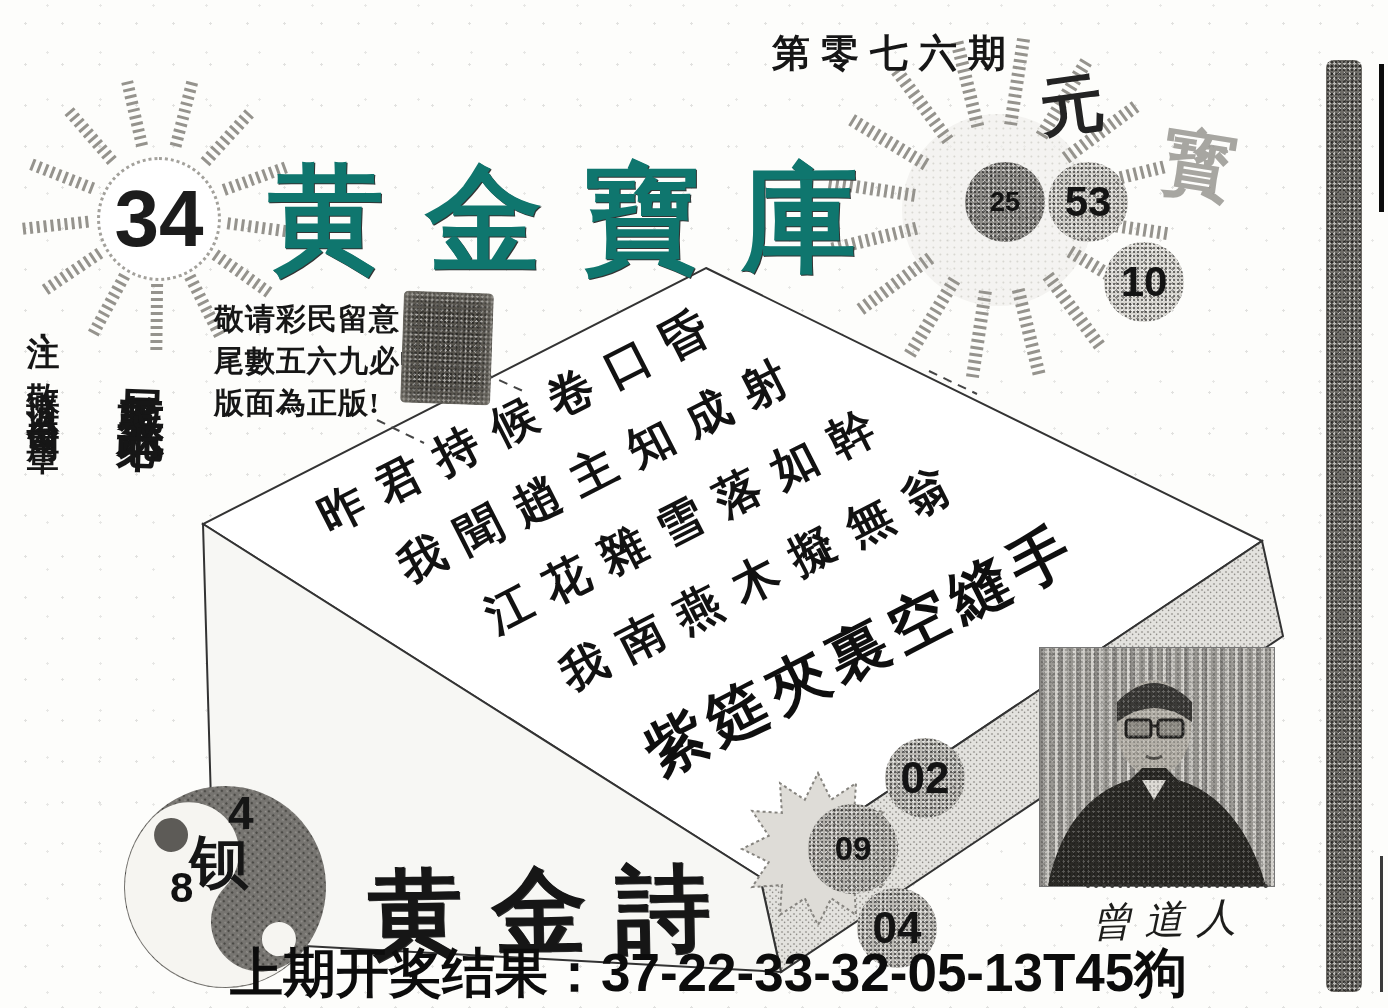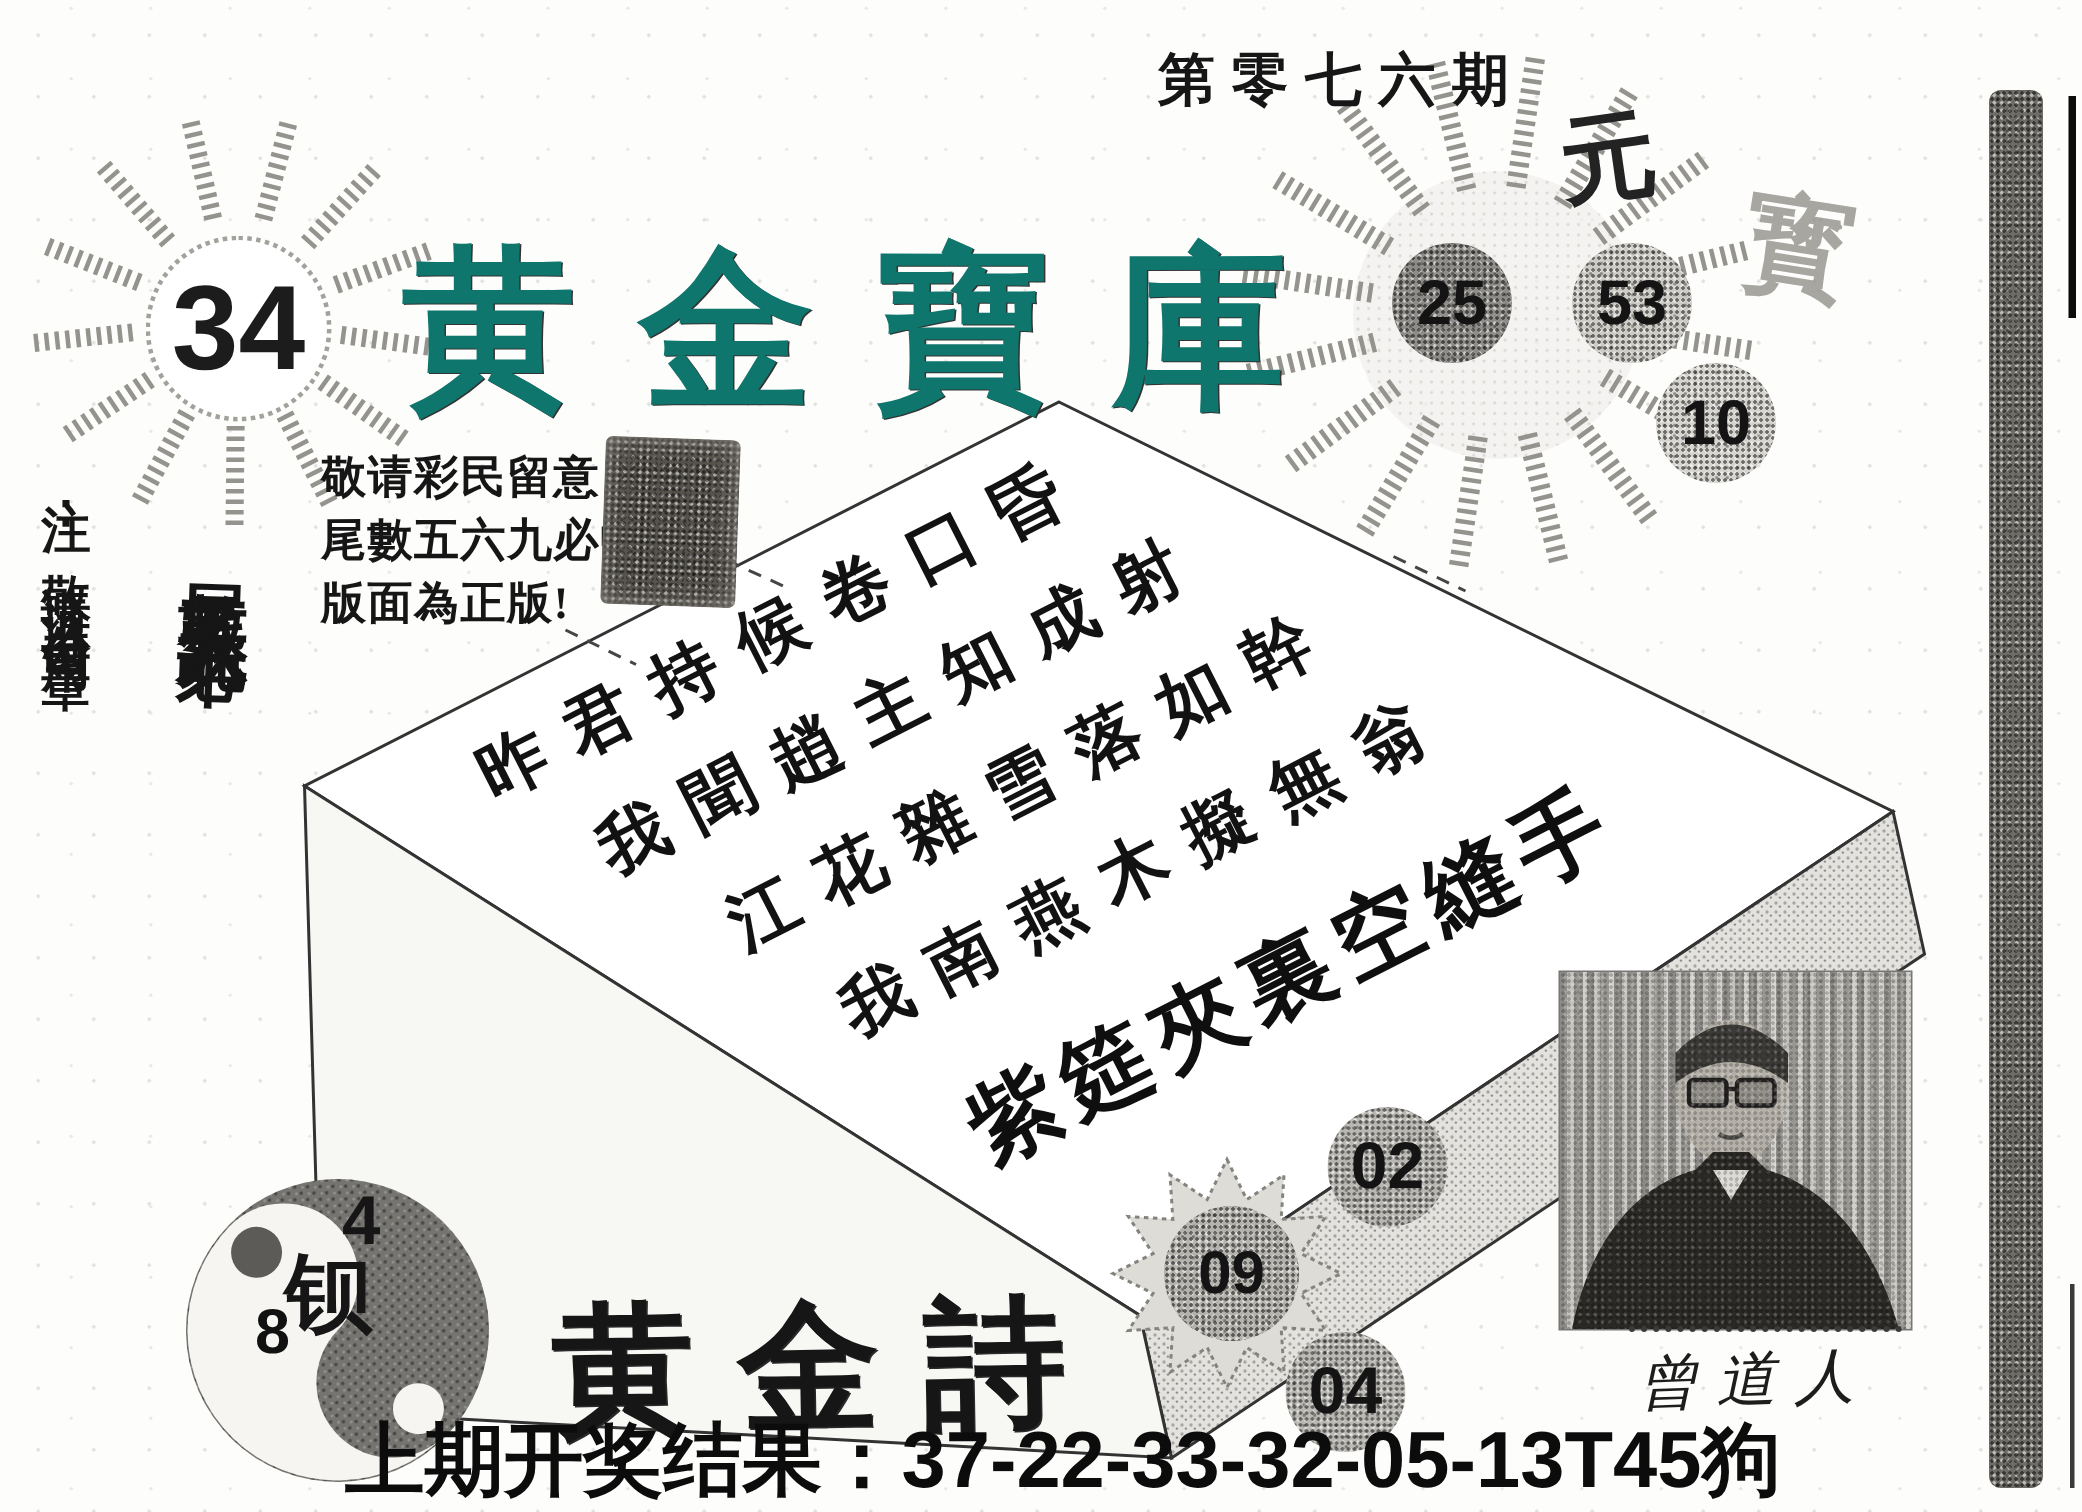--- a/index.html
+++ b/index.html
@@ -20,25 +20,25 @@
   .issue{left:772px;top:28px;font-size:38px;letter-spacing:11px;font-weight:600;}
   .circle34{left:97px;top:157px;width:118px;height:118px;border:3px dotted #a3a19b;border-radius:50%;
     background:#fff;display:flex;align-items:center;justify-content:center;z-index:2;}
   .circle34 span{font-family:"Liberation Sans",sans-serif;font-size:80px;font-weight:600;color:#1c1c1c;text-align:right;}
   .title{left:268px;top:142px;font-size:116px;font-weight:700;letter-spacing:42px;white-space:nowrap;
     margin:0;color:#0f766e;text-shadow:1px 1px 0 #333;}
   .char-yuan{left:1040px;top:62px;font-size:64px;font-weight:700;transform:rotate(-8deg);color:#232323;}
   .char-bao{left:1162px;top:116px;font-size:74px;font-weight:700;transform:rotate(9deg);color:#8b8984;opacity:.75;}
   .ball{border-radius:50%;display:flex;align-items:center;justify-content:center;
     font-family:"Liberation Sans",sans-serif;font-weight:600;color:#141414;z-index:3;}
-  .b25{left:928px;top:162px;width:80px;height:80px;font-size:42px;background-color:#8e8c88;}
+  .b25{left:965px;top:162px;width:80px;height:80px;font-size:27px;background-color:#8e8c88;}
   .b35{left:1048px;top:162px;width:80px;height:80px;font-size:42px;background-color:#cdcbc6;}
   .b10{left:1104px;top:242px;width:80px;height:80px;font-size:42px;background-color:#d6d4cf;}
   .b06{left:885px;top:738px;width:80px;height:80px;font-size:44px;background-color:#b9b7b2;}
-  .b09{left:776px;top:804px;width:90px;height:90px;font-size:40px;background-color:#b4b2ad;}
+  .b09{left:808px;top:804px;width:90px;height:90px;font-size:33px;background-color:#b4b2ad;}
   .b03{left:932px;top:808px;width:82px;height:82px;font-size:44px;background-color:#b9b7b2;}
   .b04{left:857px;top:888px;width:80px;height:80px;font-size:44px;background-color:#bbb9b4;}
   .notice{left:214px;top:298px;font-size:30px;font-weight:600;line-height:42px;letter-spacing:1px;}
   .stamp{left:402px;top:292px;width:90px;height:112px;background-color:#55524c;border-radius:5px;
     transform:rotate(2deg);box-shadow:inset 0 0 18px #8a877f;z-index:2;}
   .left-note{left:20px;top:308px;height:480px;writing-mode:vertical-rl;text-orientation:upright;
     font-size:33px;letter-spacing:8px;font-weight:600;}
   .tail{left:106px;top:352px;height:400px;writing-mode:vertical-rl;text-orientation:upright;
     font-size:47px;letter-spacing:6px;font-weight:700;transform:rotate(2deg);}
   .poem{white-space:nowrap;font-size:46px;font-weight:700;letter-spacing:18px;

